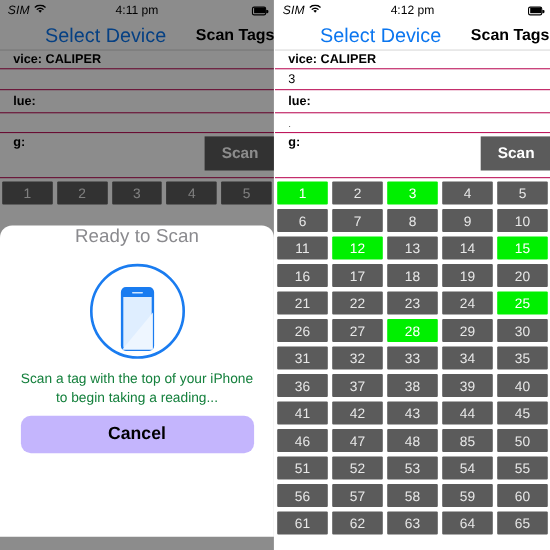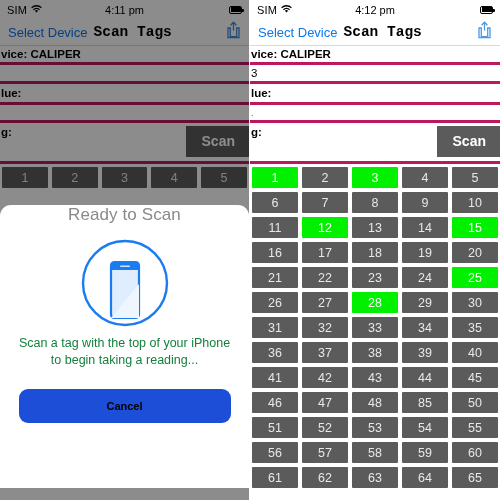--- a/index.html
+++ b/index.html
@@ -20,21 +20,21 @@
   
   .statusbar {
     height: 19px;
     display: flex; align-items: center;
     padding: 0 7px;
     font-size: 11px; font-weight: bold;
     color: #000000;
     background: #ffffff;
     position: relative;
   }
-  .sb-left { display: flex; align-items: flex-start; gap: 4px; }
+  .sb-left { display: flex; align-items: flex-start; gap: 4px; font-style: italic; }
   .sb-carrier { font-size: 11px; font-weight: normal; letter-spacing: .2px; }
   .sb-time {
     position: absolute; left: 0; right: 0;
     text-align: center; font-size: 11px; font-weight: normal;
   }
   .sb-right { margin-left: auto; display: flex; align-items: center; }
   .wifi-ico { display: block; }
   .batt {
     width: 13px; height: 8px;
     border: 1px solid #000; border-radius: 2px;
@@ -52,33 +52,33 @@
   
   .navbar {
     height: 27px;
     display: flex; align-items: center;
     padding: 0 8px;
     background: #ffffff;
     border-bottom: 1px solid #d9d9d9;
     position: relative;
   }
   .nav-back {
-    color: #0b76ef; font-size: 13px; white-space: nowrap;
+    color: #0b76ef; font-size: 18px; white-space: nowrap; margin-left: 33px;
   }
   .nav-title {
     color: #000; font-size: 14.5px; font-weight: bold;
-    margin-left: 6px; white-space: nowrap; font-family: Liberation Mono, monospace;
+    margin-left: 27px; white-space: nowrap;
   }
   .share-ico { margin-left: auto; display: block; }
 
   
   .form { background: #ffffff; }
   .row {
-    border-bottom: 3px solid #be185d;
-    padding: 2px 1px;
+    border-bottom: 1px solid #be185d;
+    padding: 2px 12px;
     font-size: 11.5px; color: #000;
     min-height: 16px;
     display: flex; align-items: center;
   }
   .row.bold { font-weight: bold; }
   .row.tall { min-height: 19px; }
   .row.value-row { min-height: 21px; }
   .row.blank { min-height: 18px; }
   .row.tag-row {
     min-height: 41px; position: relative;
@@ -133,25 +133,25 @@
   .nfc-title {
     font-size: 17px; color: #8a8a8e; letter-spacing: .1px;
   }
   .nfc-art { margin-top: 14px; }
   .nfc-body {
     margin-top: 4px;
     font-size: 12.5px; color: #15803d; text-align: center;
     line-height: 1.35; padding: 0 12px;
   }
   .nfc-cancel {
-    margin-top: 20px;
+    margin-top: 8px;
     width: 212px; height: 34px;
-    background: #1d4ed8; color: #000;
+    background: #c4b5fd; color: #000;
     border-radius: 9px;
-    font-size: 11px; font-weight: bold;
+    font-size: 16px; font-weight: bold;
     display: flex; align-items: center; justify-content: center;
   }
 </style>
 </head>
 <body>
 
 <div class="screens">
 
   <div class="phone left">
 

